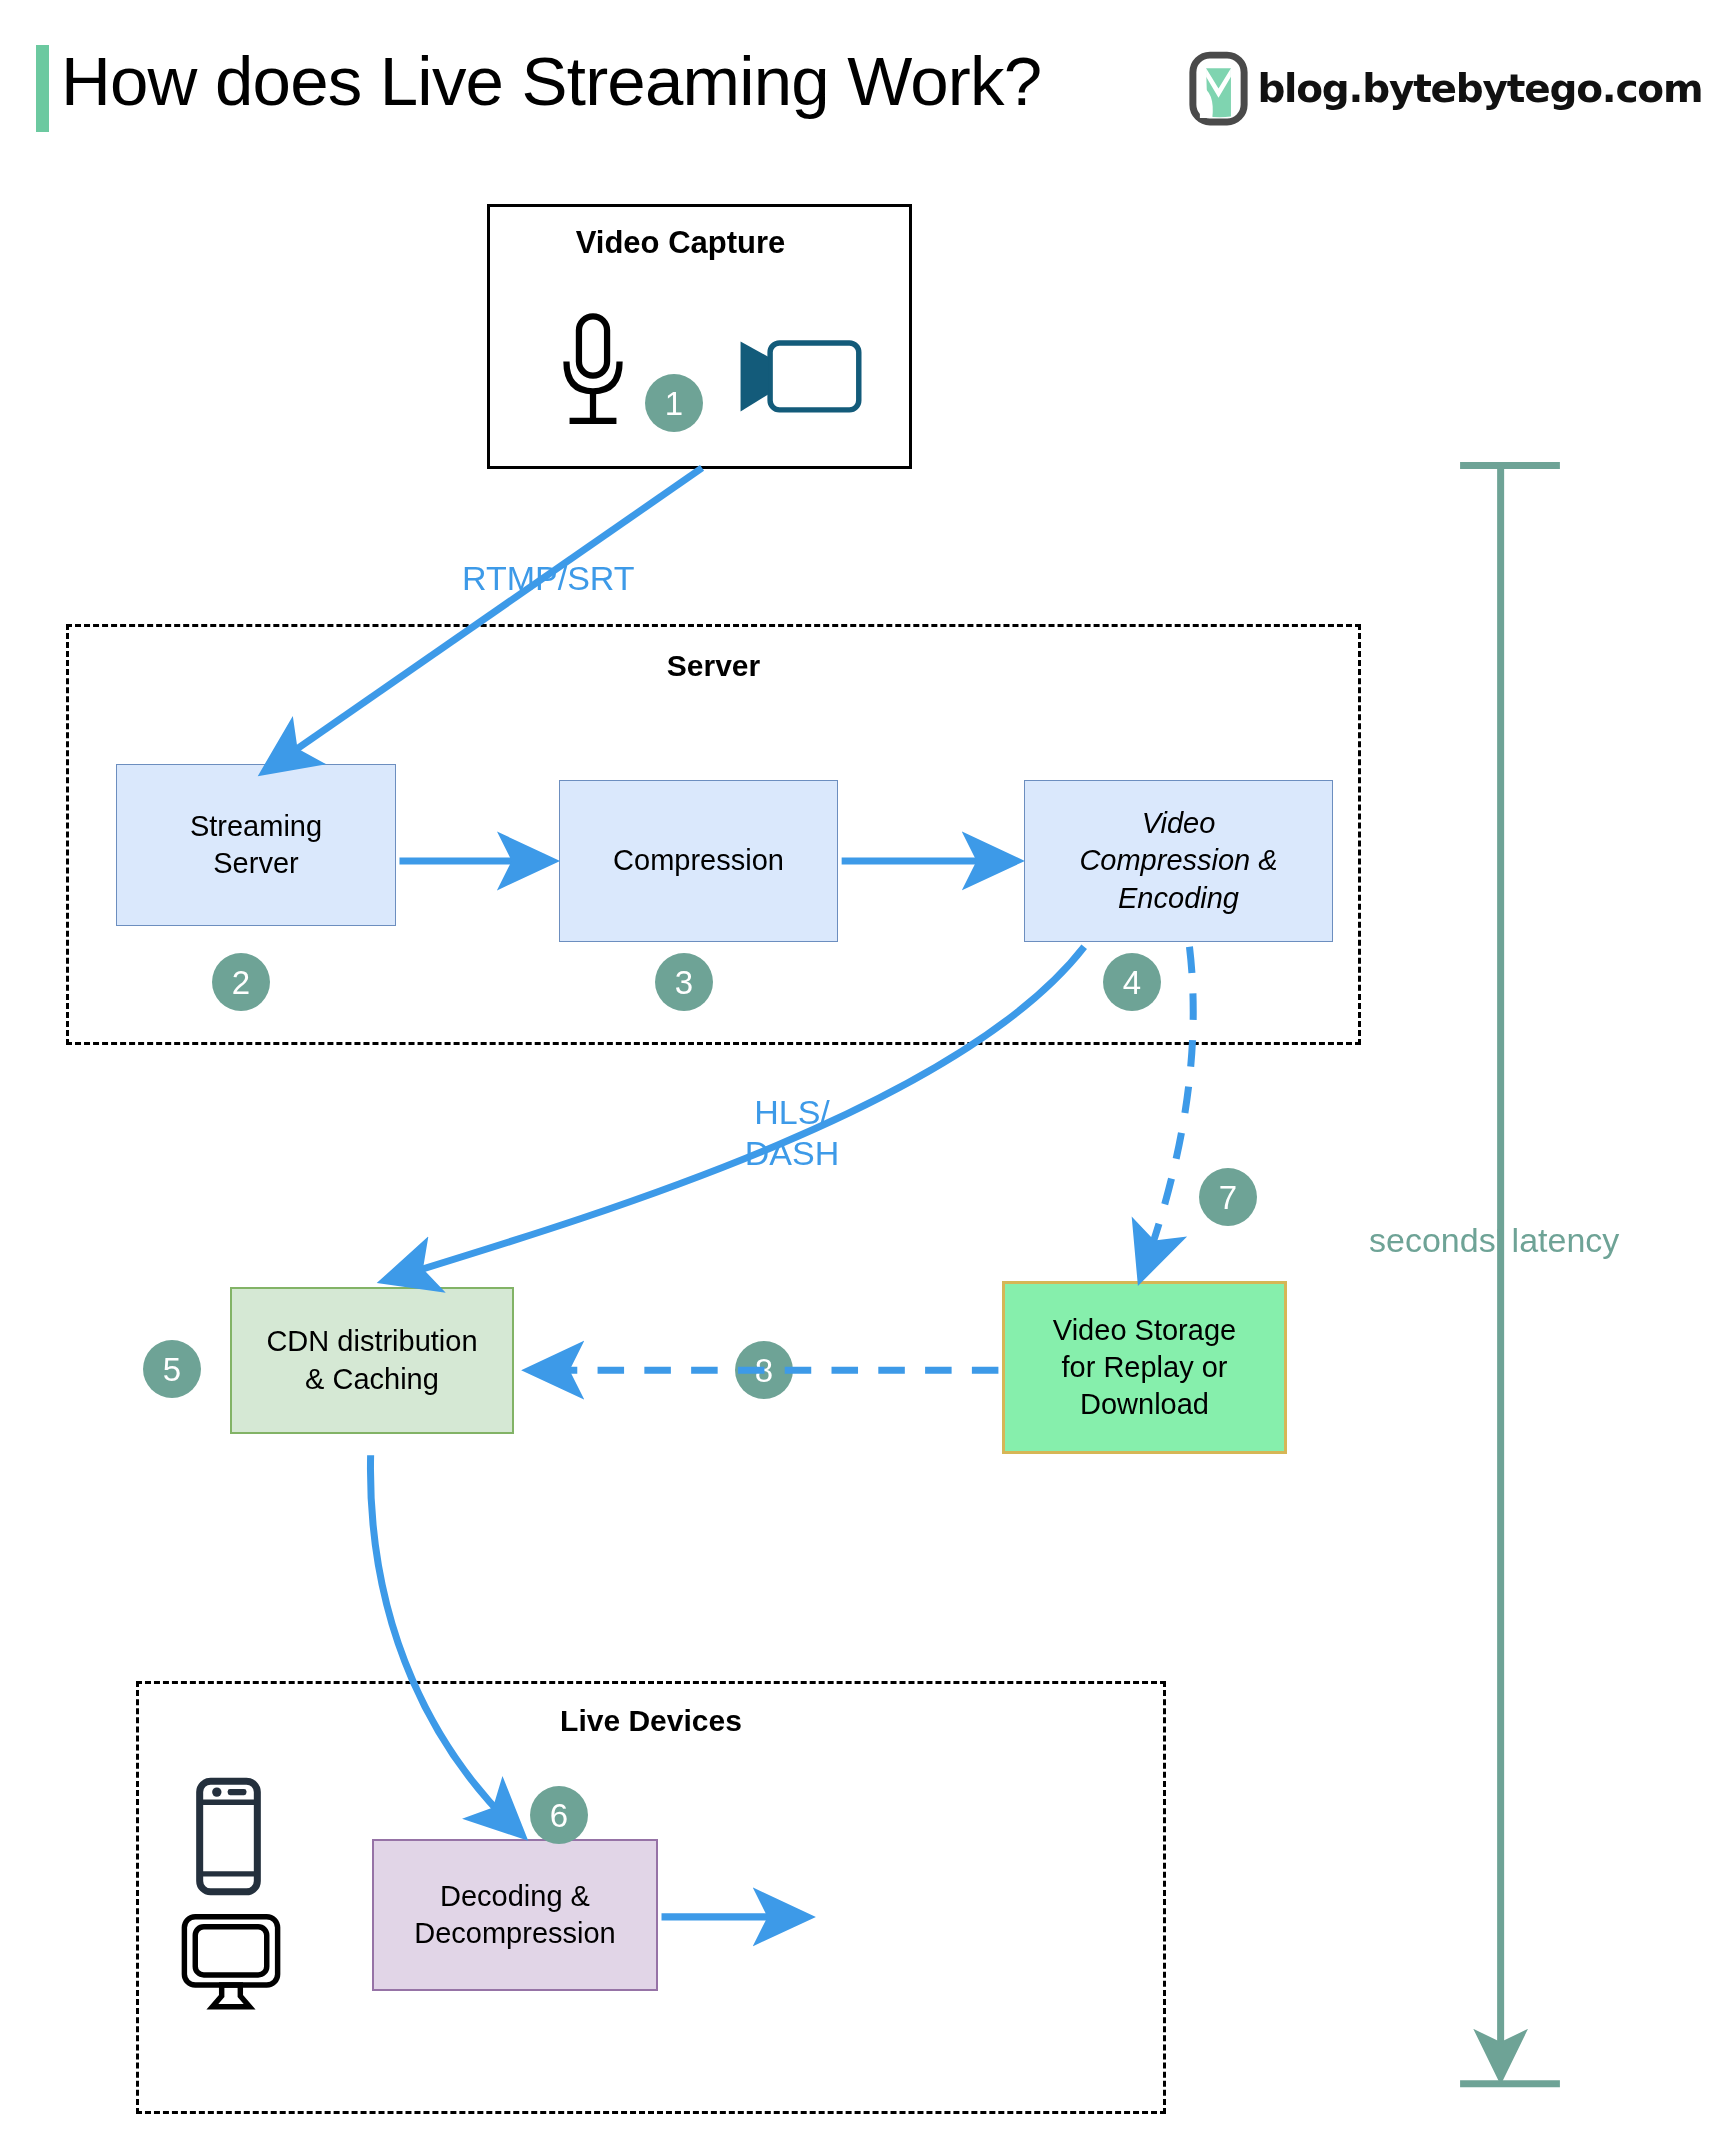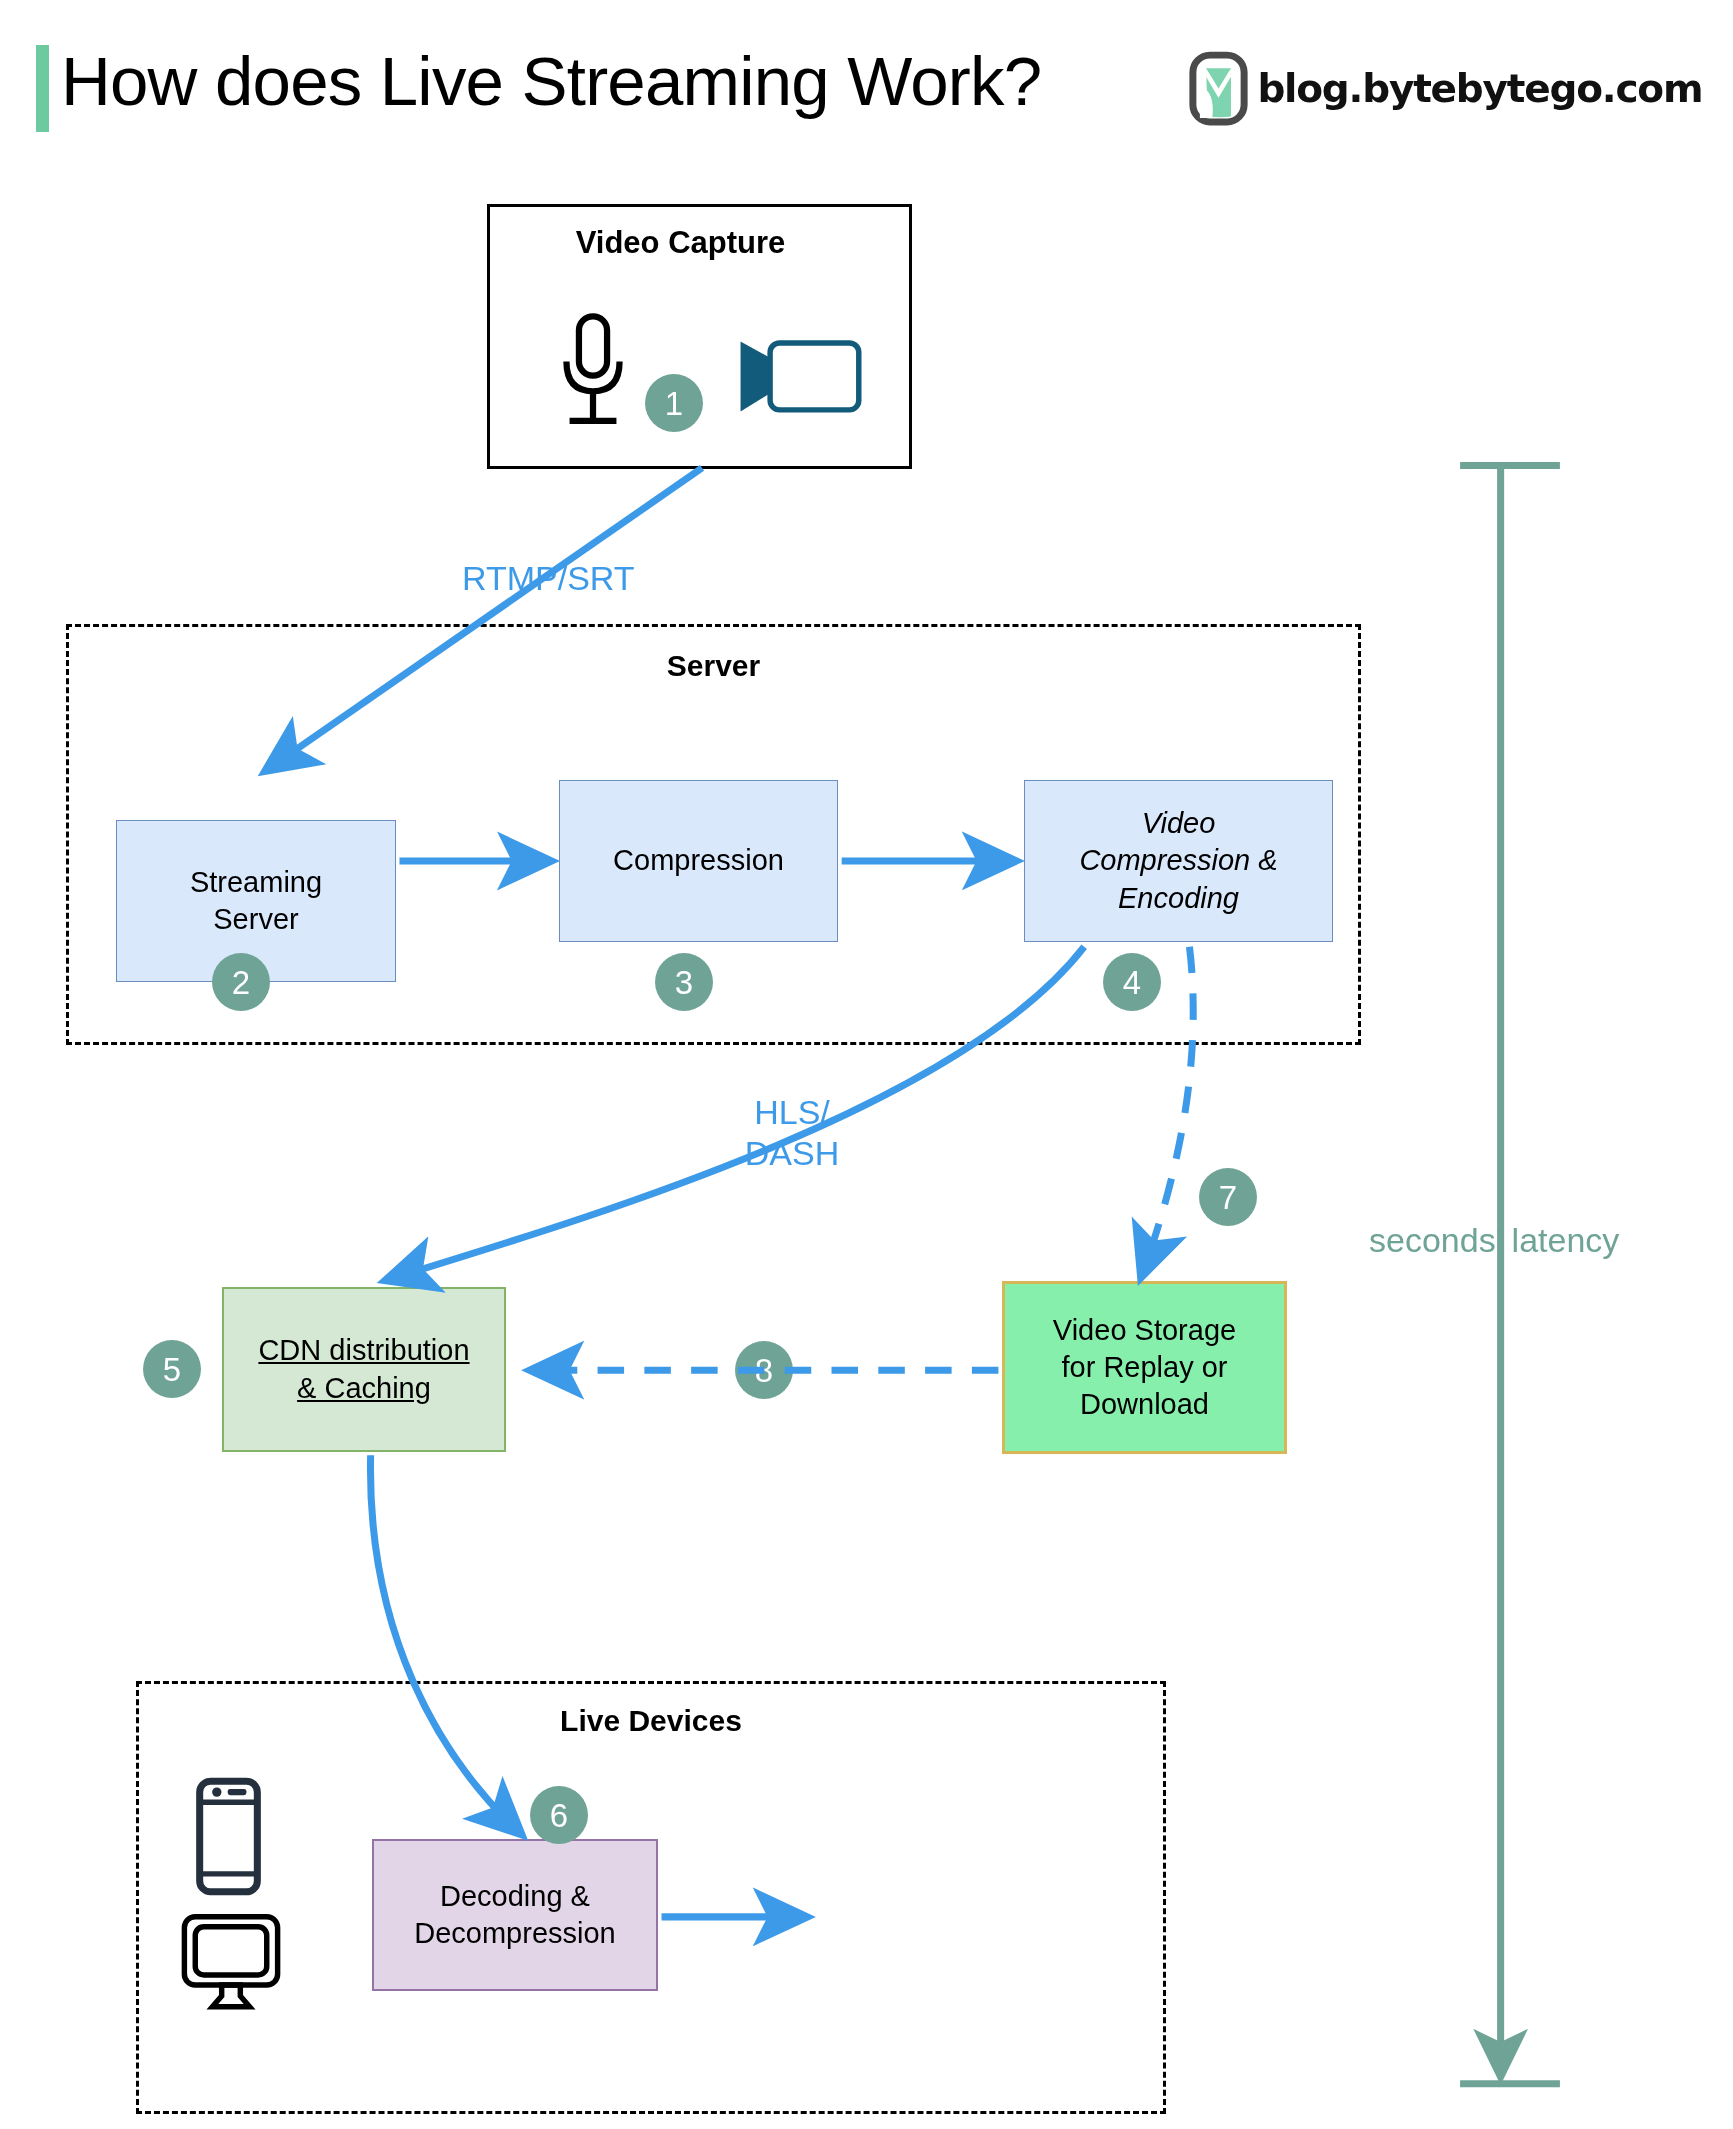--- a/index.html
+++ b/index.html
@@ -192,33 +192,33 @@
   <svg class="dev-icon" style="left:725px; top:335px; width:140px; height:86px;" viewBox="0 0 180 110">
     <rect x="58" y="10" width="114" height="86" rx="12" ry="12" fill="#ffffff" stroke="#135b7a" stroke-width="7"></rect>
     <path d="M56 28 L20 8 L20 98 L56 76 Z" fill="#135b7a"></path>
   </svg>
 
   <div class="badge" style="left:645px; top:374px;">1</div>
 
   <div class="group-box" style="left:66px; top:624px; width:1295px; height:421px;"></div>
   <div class="group-title" style="left:66px; width:1295px; top:649px;">Server</div>
 
-  <div class="node blue" style="left:116px; top:820px; width:280px; height:162px;">Streaming
+  <div class="node blue" style="left:116px; top:764px; width:280px; height:162px;">Streaming
 Server</div>
   <div class="badge" style="left:212px; top:953px;">2</div>
 
   <div class="node blue" style="left:559px; top:780px; width:279px; height:162px;">Compression</div>
   <div class="badge" style="left:655px; top:953px;">3</div>
 
   <div class="node blue" style="left:1024px; top:780px; width:309px; height:162px;font-style:italic;">Video
 Compression &amp;
 Encoding</div>
   <div class="badge" style="left:1103px; top:953px;">4</div>
 
-  <div class="node green" style="left:222px; top:1287px; width:284px; height:165px;text-decoration:underline;">CDN distribution
+  <div class="node green" style="left:230px; top:1287px; width:284px; height:147px;">CDN distribution
 &amp; Caching</div>
   <div class="badge" style="left:143px; top:1340px;">5</div>
 
   <div class="node orange" style="left:1002px; top:1281px; width:285px; height:173px;">Video Storage
 for Replay or
 Download</div>
   <div class="badge" style="left:1199px; top:1168px;">7</div>
   <div class="badge" style="left:735px; top:1341px;">8</div>
 
   <div class="group-box" style="left:136px; top:1681px; width:1030px; height:433px;"></div>

